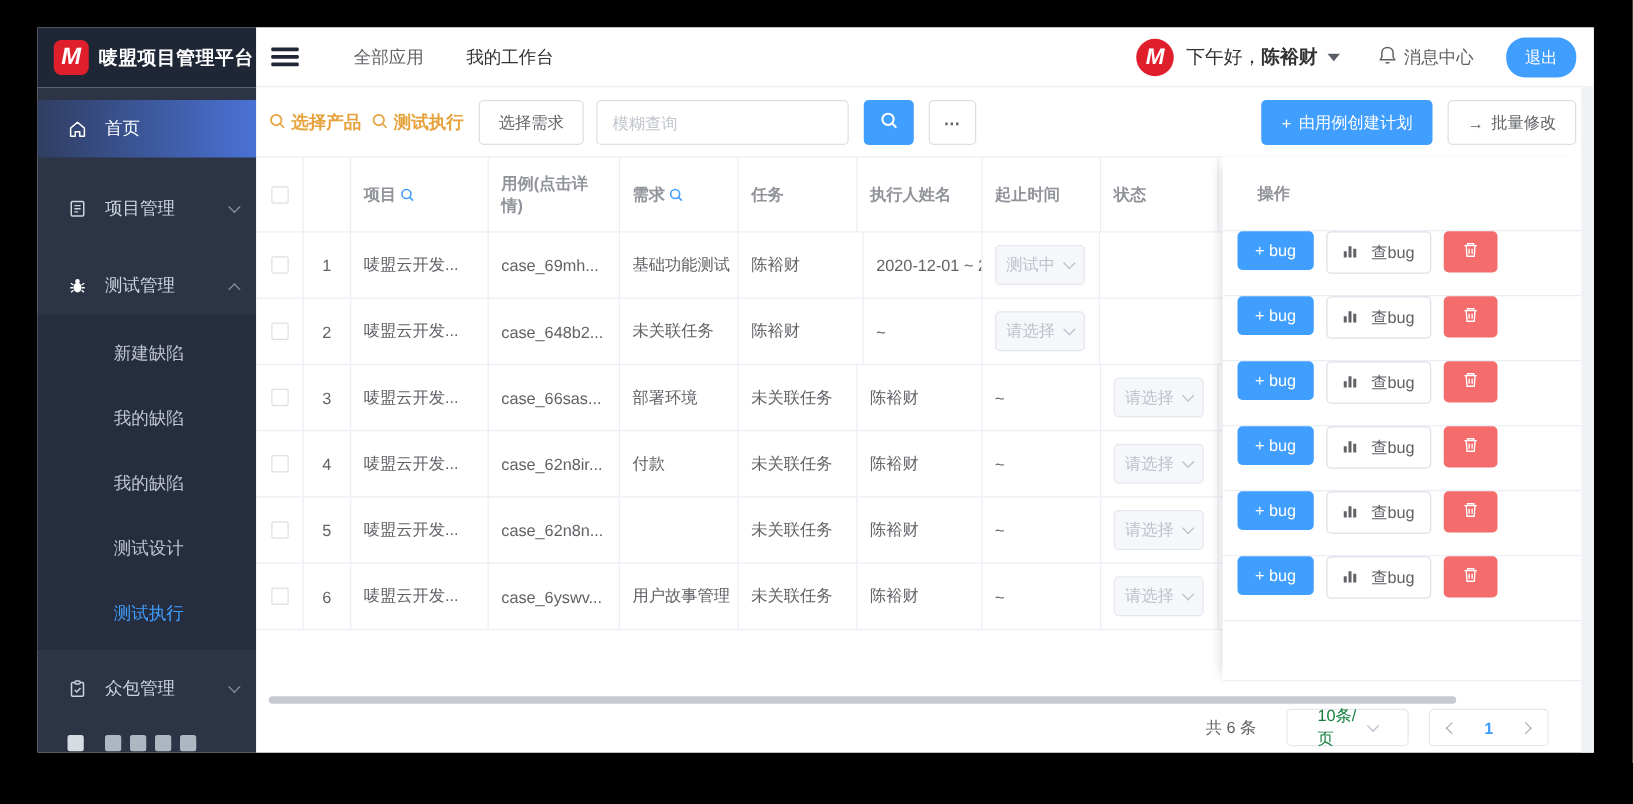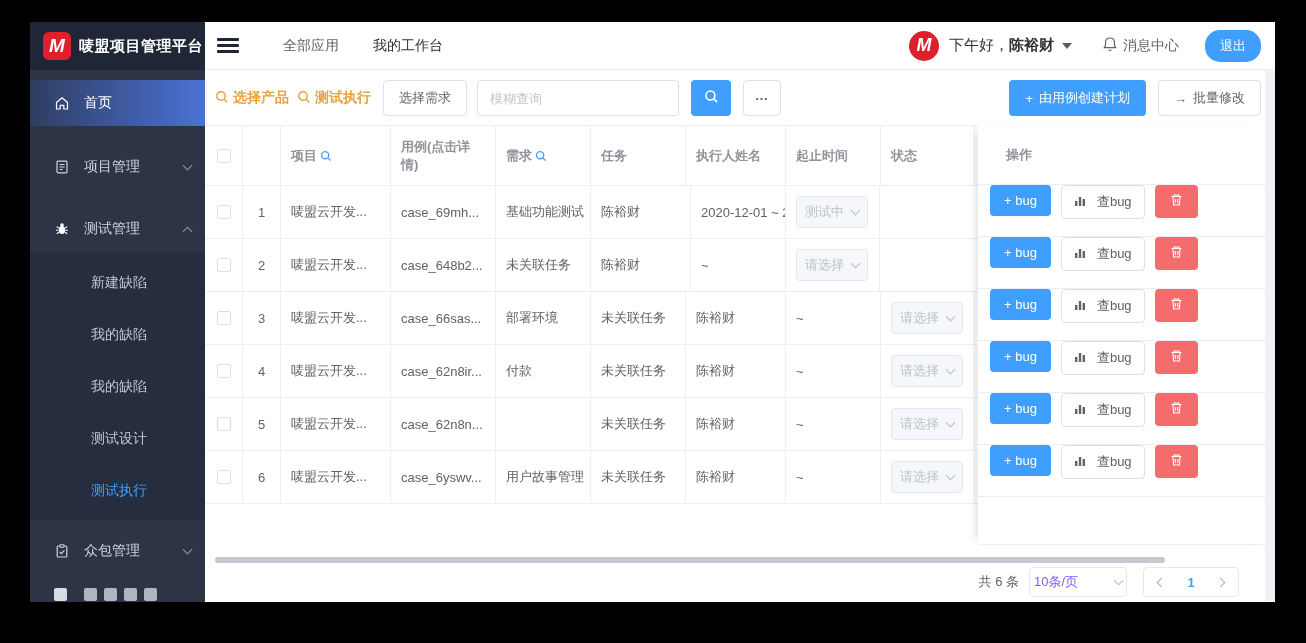--- a/index.html
+++ b/index.html
@@ -111,22 +111,22 @@
     padding:7px 12px; cursor:pointer; display:inline-flex; align-items:center; gap:11px; }
   .btn-del { background:#f56c6c; border:none; border-radius:4px; padding:8px 15px; cursor:pointer;
     display:inline-flex; align-items:center; }
   .actions-tail { height:46px; }
 
   
   .h-scrollbar { position:absolute; top:487px; left:10px; width:950px; height:6px; border-radius:3px;
     background:#c6c9cf; cursor:pointer; }
   .footer { position:absolute; top:496px; right:36px; height:32px; display:flex; align-items:center; }
   .total { color:#606266; font-size:13px; }
-  .pagesize-select { margin-left:10px; width:98px; height:30px; border:1px solid #e4e7ed; border-radius:4px;
-    display:flex; align-items:center; padding:0 4px; color:#8b5cf6; font-size:13px; cursor:pointer; }
+  .pagesize-select { margin-left:24px; width:98px; height:30px; border:1px solid #e4e7ed; border-radius:4px;
+    display:flex; align-items:center; padding:0 24px; color:#15803d; font-size:13px; cursor:pointer; }
   .pagesize-select .s-chev { width:7px; height:7px; border-right:1.3px solid #b8bdc7; border-bottom:1.3px solid #b8bdc7;
     transform:rotate(45deg); margin-left:auto; margin-top:-3px; }
   .pager { margin-left:16px; height:30px; border:1px solid #e4e7ed; border-radius:4px; display:flex;
     align-items:center; background:#fff; }
   .pg-btn { width:32px; height:28px; display:flex; align-items:center; justify-content:center; cursor:pointer; }
   .pg-chev { width:7px; height:7px; border-right:1.5px solid #a8b0bd; border-bottom:1.5px solid #a8b0bd; }
   .pg-chev.left { transform:rotate(135deg); margin-left:3px; }
   .pg-chev.right { transform:rotate(-45deg); margin-right:3px; }
   .pg-num { width:30px; text-align:center; color:#409eff; font-size:13px; font-weight:bold; cursor:pointer; }
 </style>

